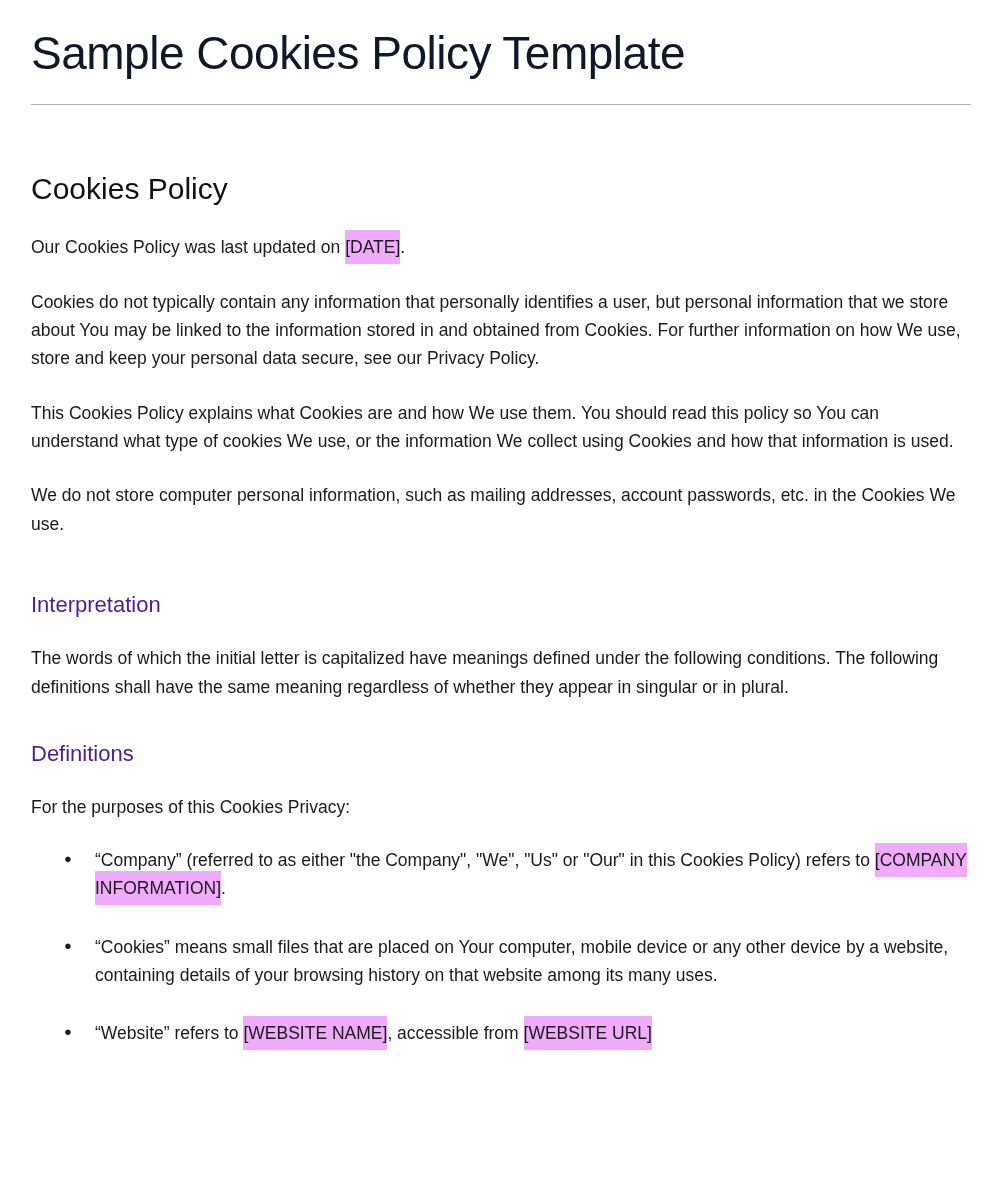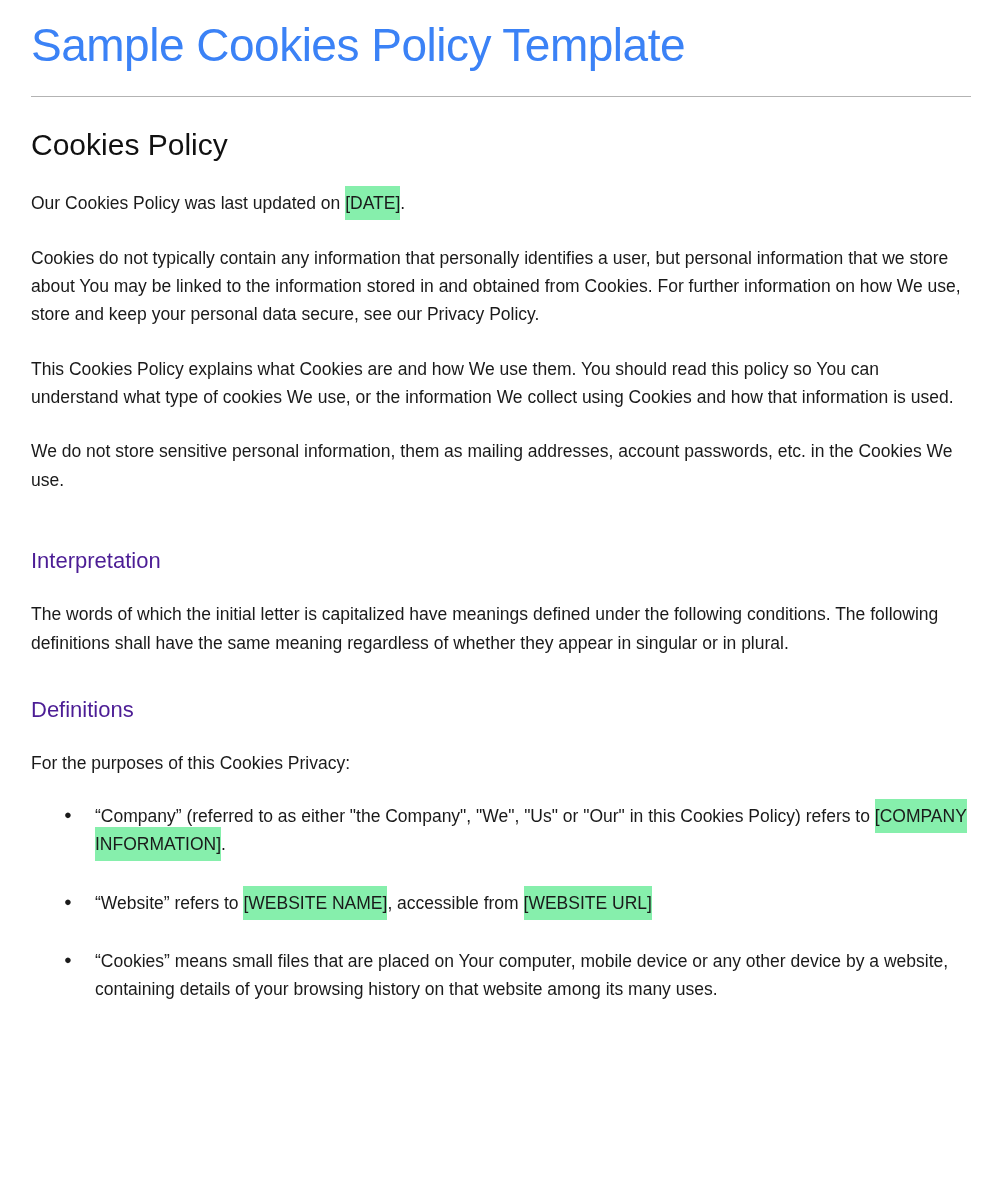--- a/index.html
+++ b/index.html
@@ -16,52 +16,52 @@
   }
   .page {
     width: 1000px;
     box-sizing: border-box;
     padding: 14px 30px 0 31px;
   }
   .doc-title {
     font-size: 46px;
     font-weight: 400;
     line-height: 1.18;
-    margin: 4px 0 0 0;
+    margin: 12px 0 0 0;
     letter-spacing: -0.5px;
-    color: #3b82f6;
+    color: #0f172a;
   }
   .title-rule {
     border: none;
     border-top: 1px solid #b3b3b3;
     margin: 24px 0 0 0;
     width: 940px;
   }
   h2.section-heading {
     font-size: 30px;
     font-weight: 400;
     line-height: 1.2;
-    margin: 30px 0 0 0;
+    margin: 66px 0 0 0;
     color: #111111;
   }
   h3.sub-heading {
     font-size: 22px;
     font-weight: 400;
     line-height: 1.2;
     margin: 40px 0 0 0;
     color: #4c1d95;
   }
   p.body-text {
     font-size: 17.5px;
     line-height: 1.62;
     margin: 26px 0 0 0;
     color: #1a1a1a;
   }
   .mark {
-    background: #86efac;
+    background: #f0abfc;
     padding: 7px 0;
     text-align: right;
   }
   ul.def-list {
     margin: 24px 0 12px 0;
     padding: 0 0 0 64px;
     list-style: none;
   }
   ul.def-list li {
     font-size: 17.5px;
@@ -87,30 +87,30 @@
 <div class="page">
 
   <h1 class="doc-title">Sample Cookies Policy Template</h1>
   <hr class="title-rule">
 
   <h2 class="section-heading">Cookies Policy</h2>
 
   <p class="body-text" id="p-0-0">Our Cookies Policy was last updated on <span class="mark">[DATE]</span>.</p>
   <p class="body-text" id="p-0-2">Cookies do not typically contain any information that personally identifies a user, but personal information that we store about You may be linked to the information stored in and obtained from Cookies. For further information on how We use, store and keep your personal data secure, see our Privacy Policy.</p>
   <p class="body-text" id="p-0-1">This Cookies Policy explains what Cookies are and how We use them. You should read this policy so You can understand what type of cookies We use, or the information We collect using Cookies and how that information is used.</p>
-  <p class="body-text" id="p-0-3">We do not store sensitive personal information, them as mailing addresses, account passwords, etc. in the Cookies We use.</p>
+  <p class="body-text" id="p-0-3">We do not store computer personal information, such as mailing addresses, account passwords, etc. in the Cookies We use.</p>
 
   <div class="gap-before-section"></div>
 
 
   <h3 class="sub-heading">Interpretation</h3>
   <p class="body-text" id="p-1-0-0">The words of which the initial letter is capitalized have meanings defined under the following conditions. The following definitions shall have the same meaning regardless of whether they appear in singular or in plural.</p>
 
   <h3 class="sub-heading">Definitions</h3>
   <p class="body-text" id="p-1-1-0">For the purposes of this Cookies Privacy:</p>
 
   <ul class="def-list">
     <li id="li-0">“Company” (referred to as either "the Company", "We", "Us" or "Our" in this Cookies Policy) refers to <span class="mark">[COMPANY INFORMATION]</span>.</li>
+    <li id="li-1">“Cookies” means small files that are placed on Your computer, mobile device or any other device by a website, containing details of your browsing history on that website among its many uses.</li>
     <li id="li-2">“Website” refers to <span class="mark">[WEBSITE NAME]</span>, accessible from <span class="mark">[WEBSITE URL]</span></li>
-    <li id="li-1">“Cookies” means small files that are placed on Your computer, mobile device or any other device by a website, containing details of your browsing history on that website among its many uses.</li>
   </ul>
 
 </div>
 
 </body></html>

